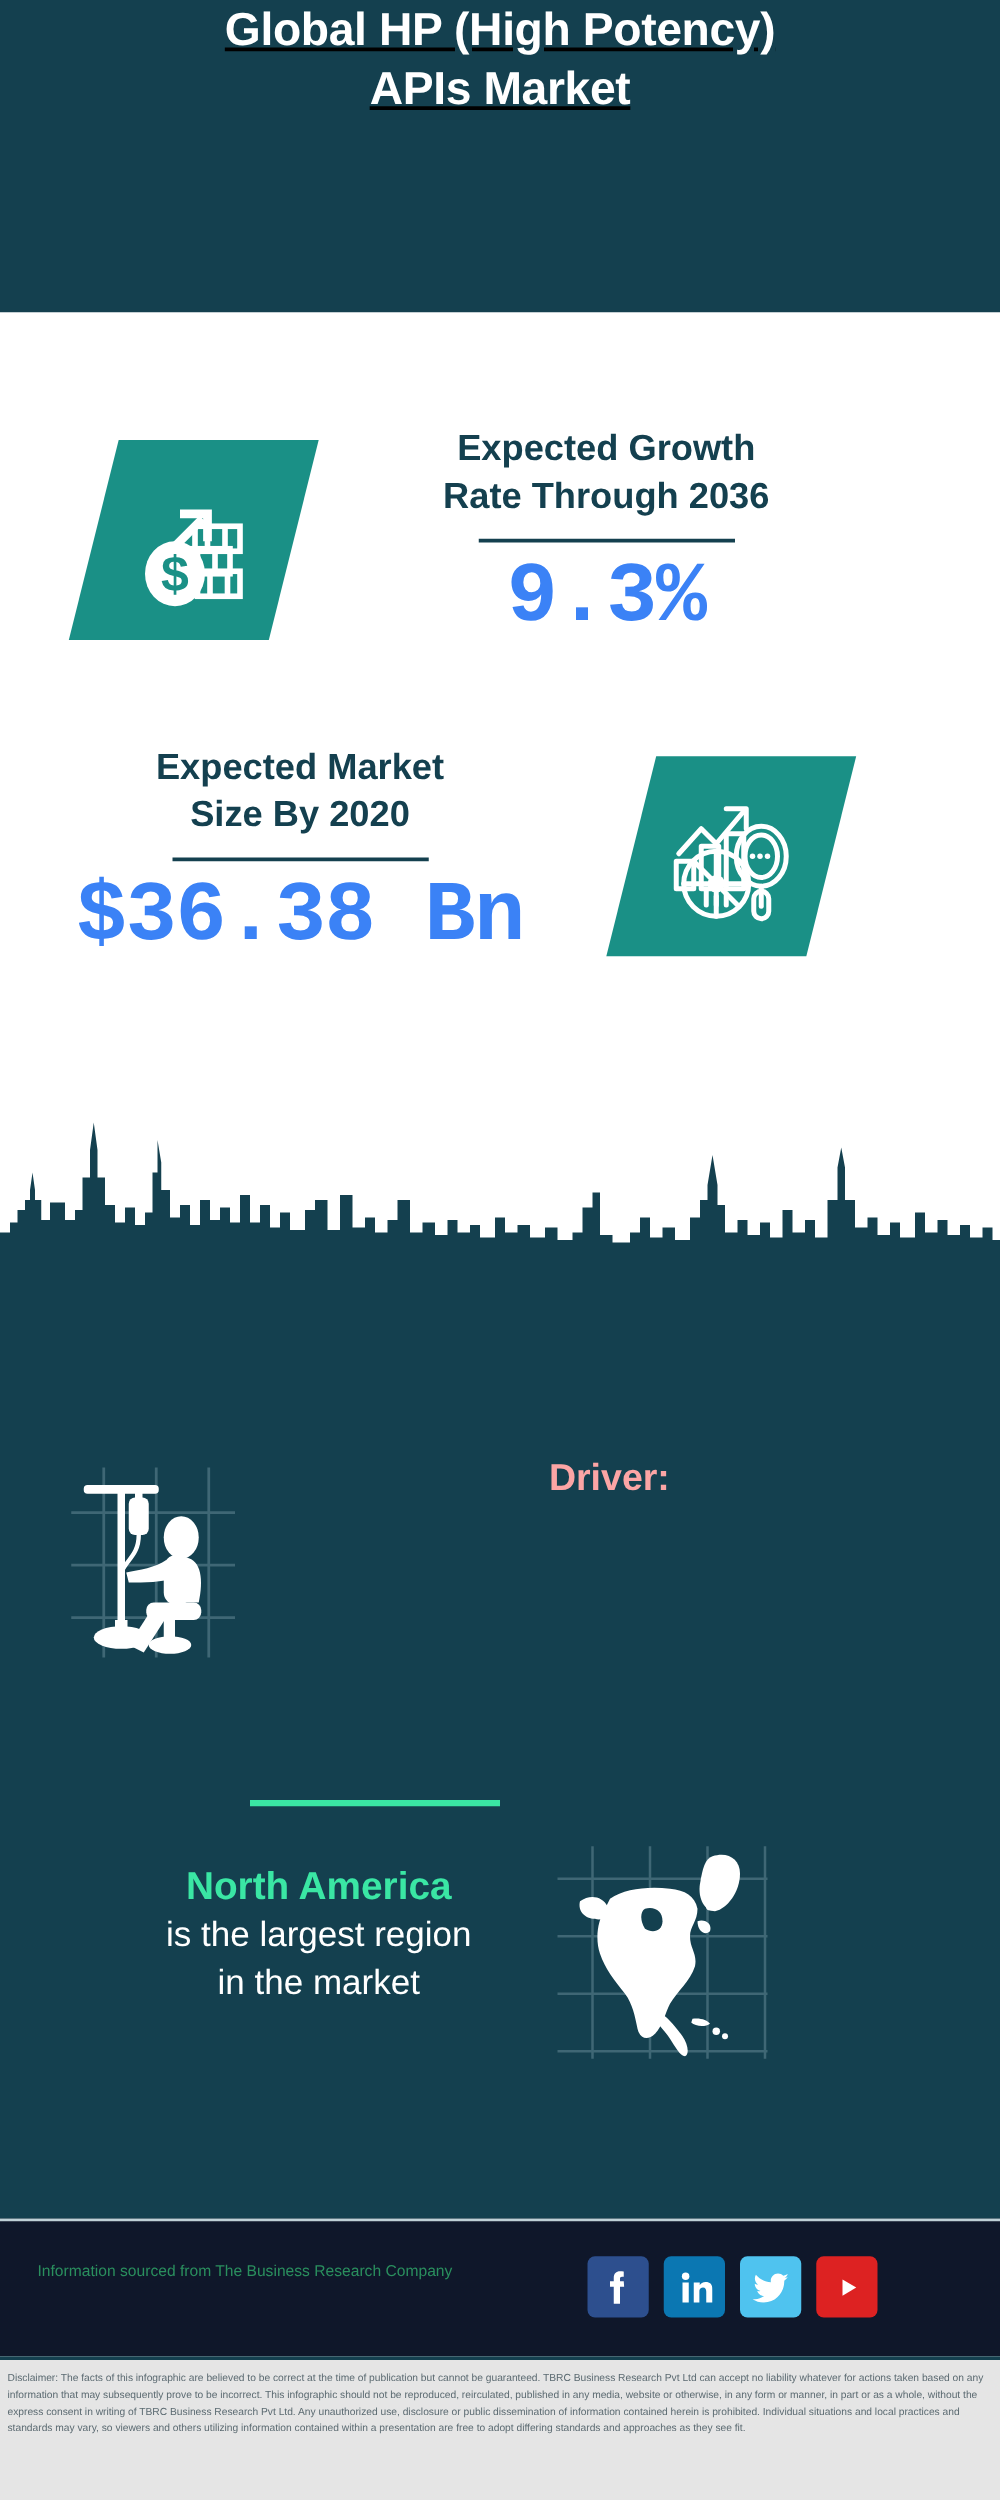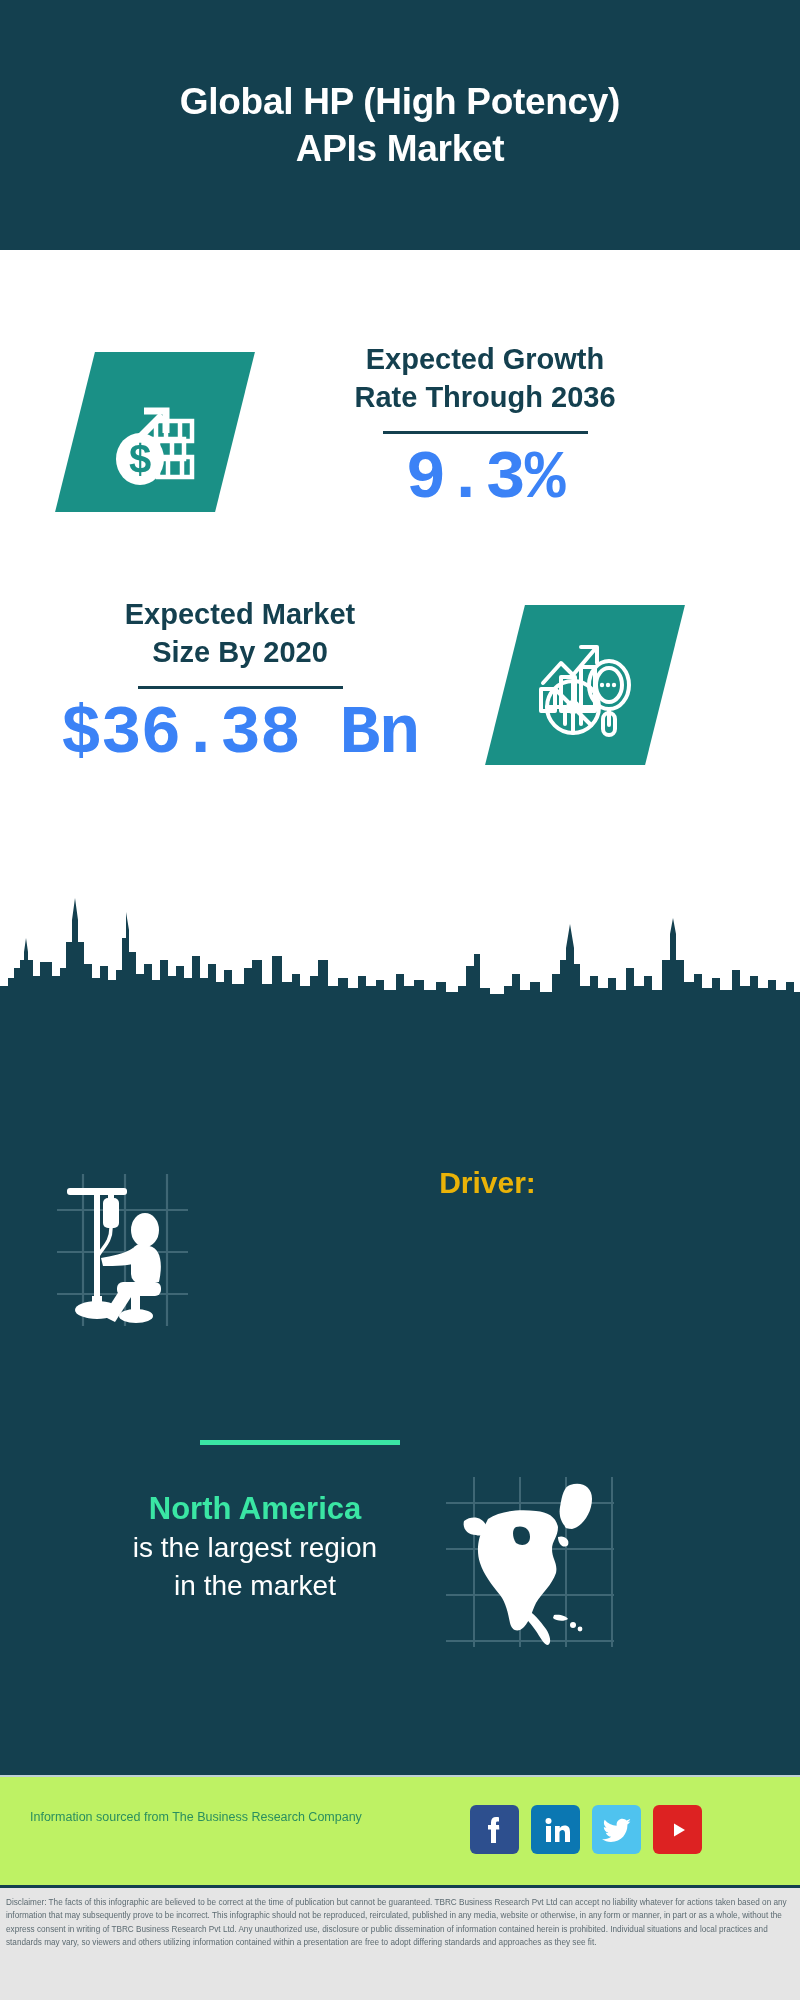--- a/index.html
+++ b/index.html
@@ -9,21 +9,21 @@
     background:#ffffff;
     position:relative;
     overflow:hidden;
   }
   .page { width:800px; height:2000px; position:relative; }
 
   
   .header {
     position:absolute; left:0; top:0; width:800px; height:250px;
     background:#14404f;
-    display:flex; align-items:center; justify-content:center;
+    display:flex; justify-content:center;text-decoration:underline;
   }
   .header-title {
     color:#ffffff;
     font-size:37px;
     font-weight:bold;
     line-height:1.28;
     text-align:center;
     letter-spacing:-0.3px;
     padding:0 40px;
     white-space:pre-line;
@@ -79,41 +79,41 @@
   }
   .skyline {
     position:absolute; left:0; top:-120px; width:800px; height:130px;
     display:block;
   }
 
   .driver-block { position:absolute; left:0; top:160px; width:800px; height:220px; }
   .driver-icon { position:absolute; left:45px; top:0px; width:155px; height:160px; }
   .driver-text { position:absolute; left:215px; top:-5px; width:545px; text-align:center; }
   .driver-heading {
-    color:#eab308; font-size:30px; font-weight:bold; line-height:1.2; 
+    color:#fca5a5; font-size:30px; font-weight:bold; line-height:1.2; 
   }
   .driver-body {
     color:#ffffff; font-size:23px; font-weight:bold; line-height:1.42; white-space:pre-line;
   }
 
   .mint-divider {
     position:absolute; left:200px; top:430px; width:200px; height:5px;
     background:#3ae6a4;
   }
 
   .region-block { position:absolute; left:0; top:480px; width:636px; height:200px; }
   .region-text { position:absolute; left:55px; top:0; width:400px; text-align:center; }
   .region-name { color:#3ae6a4; font-size:31px; font-weight:bold; line-height:1.25; }
   .region-sub  { color:#ffffff; font-size:28px; line-height:1.35; white-space:pre-line; }
   .region-map  { position:absolute; left:440px; top:-15px; width:180px; height:175px; }
 
   
   .footer {
     position:absolute; left:0; top:1775px; width:800px; height:110px;
-    background:#bef264;
+    background:#0f172a;
     border-top:2px solid #bfd0d6;
     display:flex; align-items:center;
   }
   .footer-source {
     position:absolute; left:30px; top:30px; width:390px;
     color:#2a8f5e; font-size:12.5px; line-height:1.65;
   }
   .socials { position:absolute; left:470px; top:28px; display:flex; gap:12px; }
   .social {
     width:49px; height:49px; border-radius:6px;

